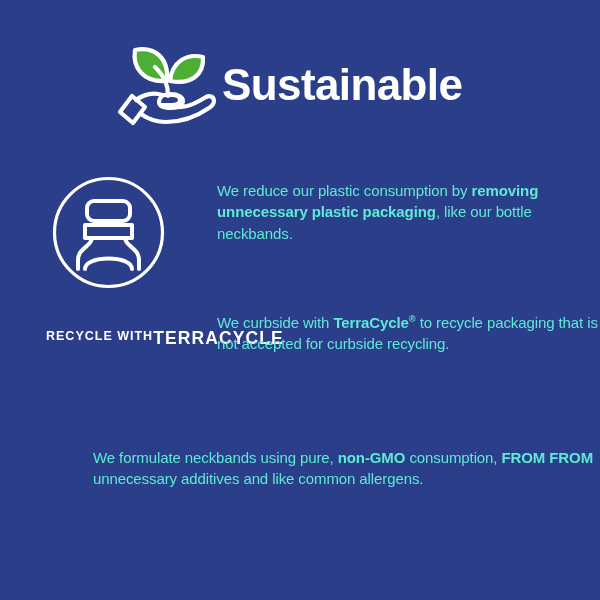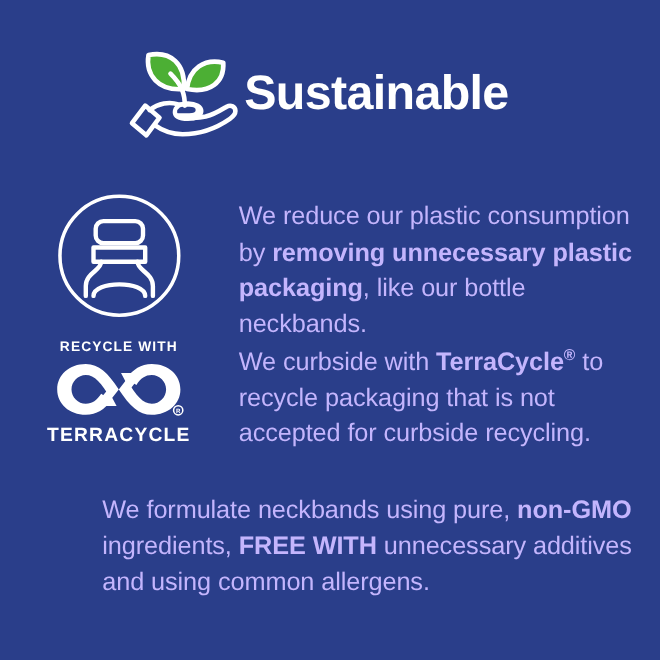--- a/index.html
+++ b/index.html
@@ -84,42 +84,42 @@
     width: 124px;
     display: flex;
     align-items: flex-start;
     justify-content: center;
     padding-top: 8px;
   }
   .row-text {
     flex: 1 1 auto;
     padding-left: 47px;
     padding-top: 12px;
-    color: #c4b5fd;
-    font-size: 23px;
+    color: #5eead4;
+    font-size: 15px;
     line-height: 1.42;
     letter-spacing: -0.1px;
   }
   .row-text b {
     font-weight: 700;
   }
   .reg {
     font-size: 0.62em;
     vertical-align: super;
     line-height: 0;
     font-weight: 700;
   }
 
   
   .circle-icon { display: block; }
 
   
   .terracycle {
     display: flex;
-    flex-direction: column;
+    flex-direction: row;
     align-items: center;
     justify-content: flex-start;
     width: 124px;
     padding-top: 0px;
   }
   .tc-top {
     color: #ffffff;
     font-size: 12.5px;
     font-weight: 700;
     letter-spacing: 1.0px;
@@ -226,18 +226,18 @@
           <div class="tc-bottom">TERRACYCLE</div>
         </div>
       </div>
       <div class="row-text">
         <span>We curbside with </span><b>TerraCycle</b><b class="reg">®</b><span> to recycle packaging that is not accepted for curbside recycling.</span>
       </div>
     </div>
 
     <div class="row row-3">
       <div class="row-text">
-        <span>We formulate neckbands using pure, </span><b>non-GMO</b><span> ingredients, </span><b>FREE WITH</b><span> unnecessary additives and using common allergens.</span>
+        <span>We formulate neckbands using pure, </span><b>non-GMO</b><span> consumption, </span><b>FROM FROM</b><span> unnecessary additives and like common allergens.</span>
       </div>
     </div>
 
   </div>
 </div>
 
 </body></html>

